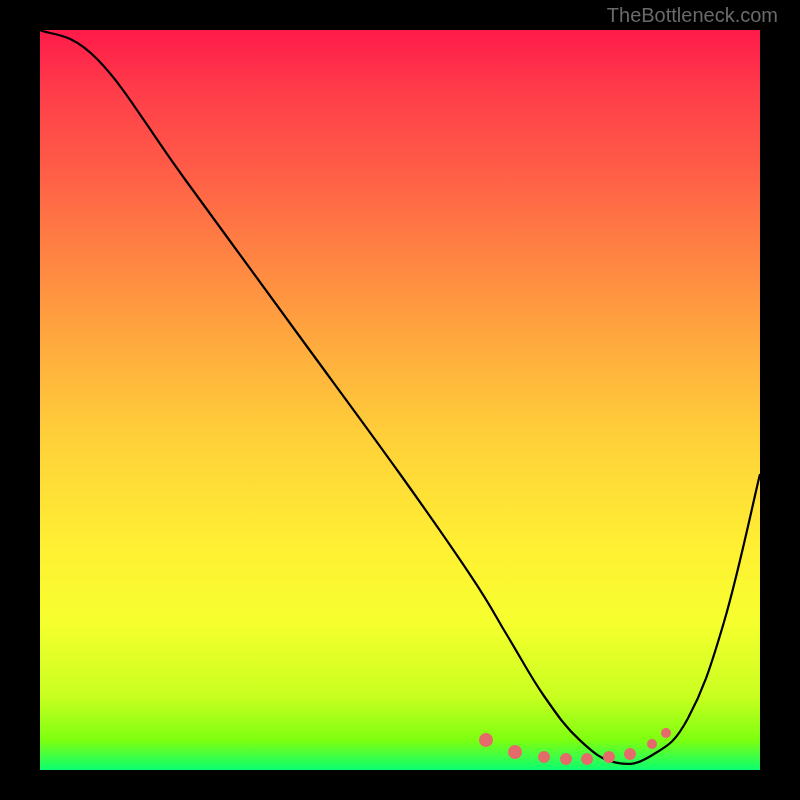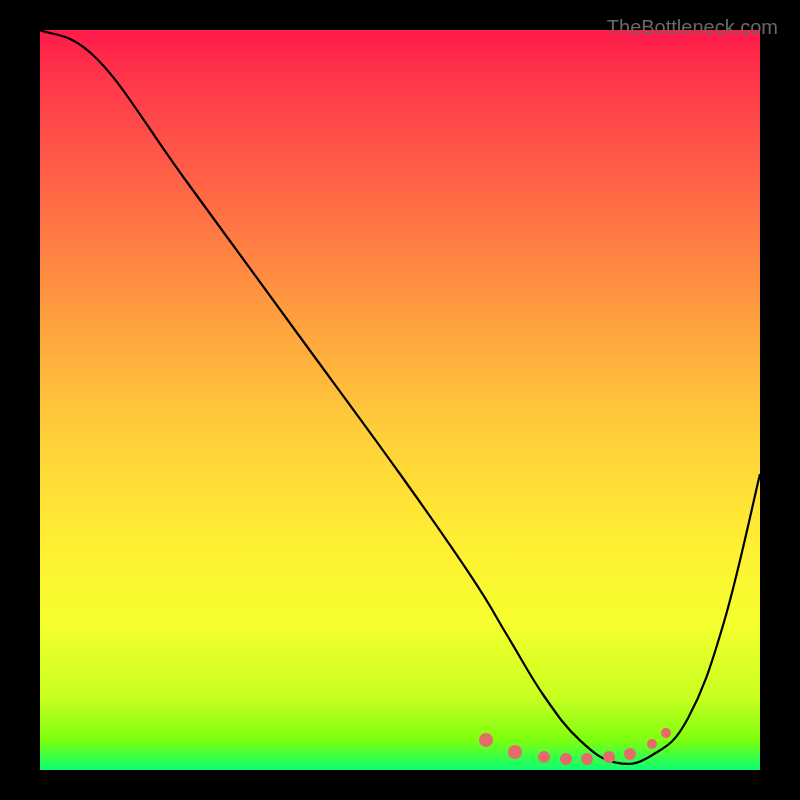--- a/index.html
+++ b/index.html
@@ -5,21 +5,21 @@
   * { margin: 0; padding: 0; box-sizing: border-box; }
   body {
     width: 800px;
     height: 800px;
     background: #000;
     position: relative;
     font-family: Arial, sans-serif;
   }
   .watermark {
     position: absolute;
-    top: 16px;
+    top: 4px;
     right: 22px;
     color: #6a6a6a;
     font-size: 20px;
     font-weight: 500;
     z-index: 10;
   }
   .chart-area {
     position: absolute;
     left: 40px;
     top: 30px;

